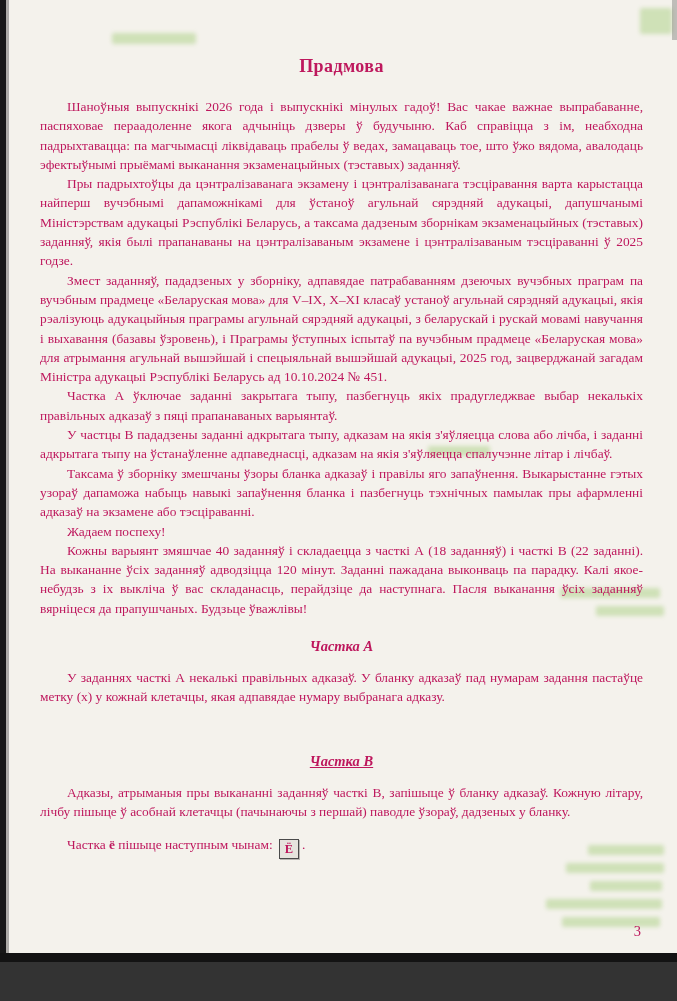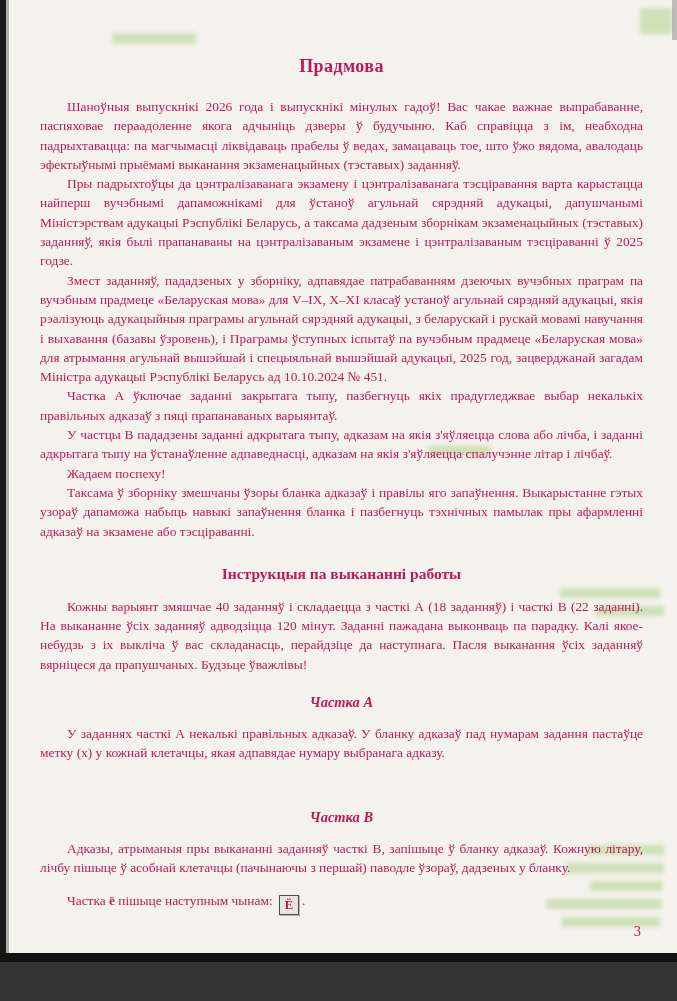--- a/index.html
+++ b/index.html
@@ -39,21 +39,21 @@
     font-size:15.5px;
     font-weight:bold;
   }
   .h-part {
     margin:20px 0 13px 0;
     text-align:center;
     font-size:14.5px;
     font-weight:bold;
     font-style:italic;
   }
-  .h-part-b { margin-top:46px; }
+  .h-part-b { margin-top:46px;text-decoration:underline; }
 
   .letter-line {
     margin:14px 0 0 0;
     text-indent:27px;
     font-size:13.4px;
     line-height:20px;
   }
   .letter-line b { font-weight:bold; }
   .letter-box {
     display:inline-block;
@@ -103,24 +103,23 @@
 
   <div class="content">
 
     <h1 class="title">Прадмова</h1>
 
     <p class="para">Шаноўныя выпускнікі 2026 года і выпускнікі мінулых гадоў! Вас чакае важнае выпрабаванне, паспяховае пераадоленне якога адчыніць дзверы ў будучыню. Каб справіцца з ім, неабходна падрыхтавацца: па магчымасці ліквідаваць прабелы ў ведах, замацаваць тое, што ўжо вядома, авалодаць эфектыўнымі прыёмамі выканання экзаменацыйных (тэставых) заданняў.</p>
     <p class="para">Пры падрыхтоўцы да цэнтралізаванага экзамену і цэнтралізаванага тэсціравання варта карыстацца найперш вучэбнымі дапаможнікамі для ўстаноў агульнай сярэдняй адукацыі, дапушчанымі Міністэрствам адукацыі Рэспублікі Беларусь, а таксама дадзеным зборнікам экзаменацыйных (тэставых) заданняў, якія былі прапанаваны на цэнтралізаваным экзамене і цэнтралізаваным тэсціраванні ў 2025 годзе.</p>
     <p class="para">Змест заданняў, пададзеных у зборніку, адпавядае патрабаванням дзеючых вучэбных праграм па вучэбным прадмеце «Беларуская мова» для V–IX, X–XI класаў устаноў агульнай сярэдняй адукацыі, якія рэалізуюць адукацыйныя праграмы агульнай сярэдняй адукацыі, з беларускай і рускай мовамі навучання і выхавання (базавы ўзровень), і Праграмы ўступных іспытаў па вучэбным прадмеце «Беларуская мова» для атрымання агульнай вышэйшай і спецыяльнай вышэйшай адукацыі, 2025 год, зацверджанай загадам Міністра адукацыі Рэспублікі Беларусь ад 10.10.2024 № 451.</p>
     <p class="para">Частка А ўключае заданні закрытага тыпу, пазбегнуць якіх прадугледжвае выбар некалькіх правільных адказаў з пяці прапанаваных варыянтаў.</p>
     <p class="para">У частцы В пададзены заданні адкрытага тыпу, адказам на якія з'яўляецца слова або лічба, і заданні адкрытага тыпу на ўстанаўленне адпаведнасці, адказам на якія з'яўляецца спалучэнне літар і лічбаў.</p>
+    <p class="para">Таксама ў зборніку змешчаны ўзоры бланка адказаў і правілы яго запаўнення. Выкарыстанне гэтых узораў дапаможа набыць навыкі запаўнення бланка і пазбегнуць тэхнічных памылак пры афармленні адказаў на экзамене або тэсціраванні.</p>
     <p class="para">Жадаем поспеху!</p>
-    <p class="para">Таксама ў зборніку змешчаны ўзоры бланка адказаў і правілы яго запаўнення. Выкарыстанне гэтых узораў дапаможа набыць навыкі запаўнення бланка і пазбегнуць тэхнічных памылак пры афармленні адказаў на экзамене або тэсціраванні.</p>
 
-    <h2 class="h-instructions">Інструкцыя па выкананні работы</h2>
     <p class="para">Кожны варыянт змяшчае 40 заданняў і складаецца з часткі А (18 заданняў) і часткі В (22 заданні). На выкананне ўсіх заданняў адводзіцца 120 мінут. Заданні пажадана выконваць па парадку. Калі якое-небудзь з іх выкліча ў вас складанасць, перайдзіце да наступнага. Пасля выканання ўсіх заданняў вярніцеся да прапушчаных. Будзьце ўважлівы!</p>
 
     <h3 class="h-part">Частка А</h3>
     <p class="para">У заданнях часткі А некалькі правільных адказаў. У бланку адказаў пад нумарам задання пастаўце метку (х) у кожнай клетачцы, якая адпавядае нумару выбранага адказу.</p>
 
     <h3 class="h-part h-part-b">Частка В</h3>
     <p class="para">Адказы, атрыманыя пры выкананні заданняў часткі В, запішыце ў бланку адказаў. Кожную літару, лічбу пішыце ў асобнай клетачцы (пачынаючы з першай) паводле ўзораў, дадзеных у бланку.</p>
 
     <p class="letter-line"><span>Частка </span><b>ё</b><span> пішыце наступным чынам: </span><span class="letter-box">Ё</span><span>.</span></p>
 

